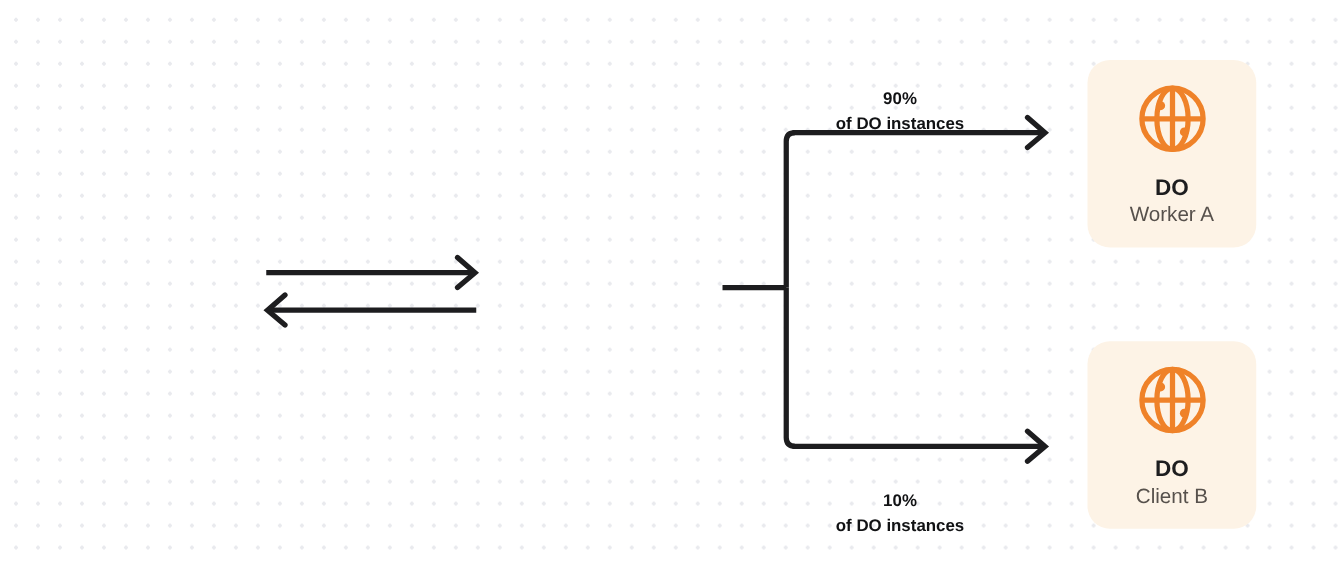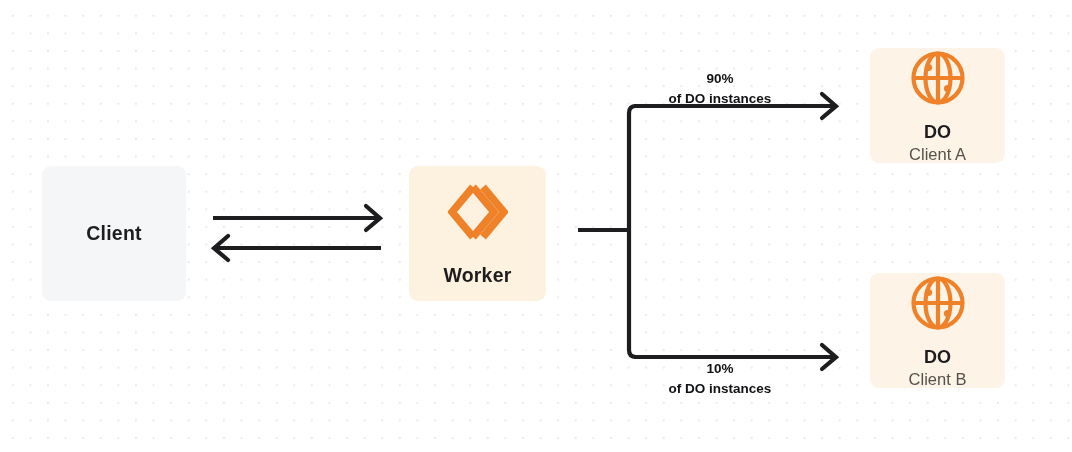--- a/index.html
+++ b/index.html
@@ -40,23 +40,24 @@
     left:409px; top:166px; width:137px; height:135px;
     background:#fdf1e0;
   }
   #worker-node .icon-wrap { margin-bottom:17px; }
   #worker-node .node-title {
     font-size:19.5px; font-weight:bold; color:#1d1d1f; letter-spacing:.2px;
   }
 
   
   .do-node {
-    left:870px; width:135px; height:115px;
+    left:870px; width:135px; height:150px;
     background:#fdf3e6;
     padding-top:4px;
+    border-radius:18px;
   }
   #do-a-node { top:48px; }
   #do-b-node { top:273px; }
   .do-node .icon-wrap { margin-bottom:12px; }
   .do-node .node-title {
     font-size:18px; font-weight:bold; color:#1d1d1f; line-height:1.18;
   }
   .do-node .node-sub {
     font-size:16.5px; font-weight:normal; color:#57514c; line-height:1.35;
   }
@@ -68,21 +69,21 @@
   .branch-label {
     position:absolute;
     text-align:center;
     font-size:13.5px;
     font-weight:bold;
     color:#111214;
     line-height:1.47;
     width:240px;
   }
   #label-top    { left:600px; top:53px;margin-top:16px; }
-  #label-bottom { left:600px; top:359px; }
+  #label-bottom { left:600px; top:391px; }
 </style>
 </head>
 <body>
 
 <div id="stage">
 
   <svg id="connectors" viewBox="0 0 1072 452" width="1072" height="452">
 
     <g>
       <line x1="213" y1="218" x2="378" y2="218" stroke="#1d1d1f" stroke-width="4.2" stroke-linecap="butt"></line>
@@ -104,53 +105,37 @@
       <line x1="634" y1="106" x2="834" y2="106" stroke="#1d1d1f" stroke-width="4.2" stroke-linecap="butt"></line>
       <polyline points="822,94 836,106.2 822,118" fill="none" stroke="#1d1d1f" stroke-width="4.2" stroke-linecap="round" stroke-linejoin="miter"></polyline>
     </g>
 
     <g>
       <line x1="634" y1="357" x2="834" y2="357" stroke="#1d1d1f" stroke-width="4.2" stroke-linecap="butt"></line>
       <polyline points="822,345 836,357.2 822,369" fill="none" stroke="#1d1d1f" stroke-width="4.2" stroke-linecap="round" stroke-linejoin="miter"></polyline>
     </g>
   </svg>
 
-  <div class="node" id="client-node">
-    <div class="node-title">Client</div>
-  </div>
 
-  <div class="node" id="worker-node">
-    <div class="icon-wrap">
-      <svg width="60" height="62" viewBox="0 0 60 62">
-
-        <polyline points="25,6 4,31 25,56" fill="none" stroke="#ef8229" stroke-width="7.5" stroke-linecap="butt" stroke-linejoin="miter"></polyline>
-
-        <polyline points="25,6 46,31 25,56" fill="none" stroke="#ef8229" stroke-width="7.5" stroke-linecap="butt" stroke-linejoin="miter"></polyline>
-
-        <polyline points="35,6 56,31 35,56" fill="none" stroke="#ef8229" stroke-width="7.5" stroke-linecap="butt" stroke-linejoin="miter"></polyline>
-      </svg>
-    </div>
-    <div class="node-title">Worker</div>
-  </div>
 
   <div class="node do-node" id="do-a-node">
     <div class="icon-wrap">
       <svg width="56" height="56" viewBox="0 0 56 56">
         <g fill="none" stroke="#ef8229" stroke-width="4.2">
           <circle cx="28" cy="28" r="24.5"></circle>
           <line x1="28" y1="3.5" x2="28" y2="52.5"></line>
           <line x1="3.5" y1="28" x2="52.5" y2="28"></line>
           <ellipse cx="28" cy="28" rx="12.5" ry="24.5"></ellipse>
         </g>
         <circle cx="18.5" cy="17.5" r="3.6" fill="#ef8229"></circle>
         <circle cx="37.5" cy="38.5" r="3.6" fill="#ef8229"></circle>
       </svg>
     </div>
     <div class="node-title">DO</div>
-    <div class="node-sub">Client A</div>
+    <div class="node-sub">Worker A</div>
   </div>
 
   <div class="node do-node" id="do-b-node">
     <div class="icon-wrap">
       <svg width="56" height="56" viewBox="0 0 56 56">
         <g fill="none" stroke="#ef8229" stroke-width="4.2">
           <circle cx="28" cy="28" r="24.5"></circle>
           <line x1="28" y1="3.5" x2="28" y2="52.5"></line>
           <line x1="3.5" y1="28" x2="52.5" y2="28"></line>
           <ellipse cx="28" cy="28" rx="12.5" ry="24.5"></ellipse>

